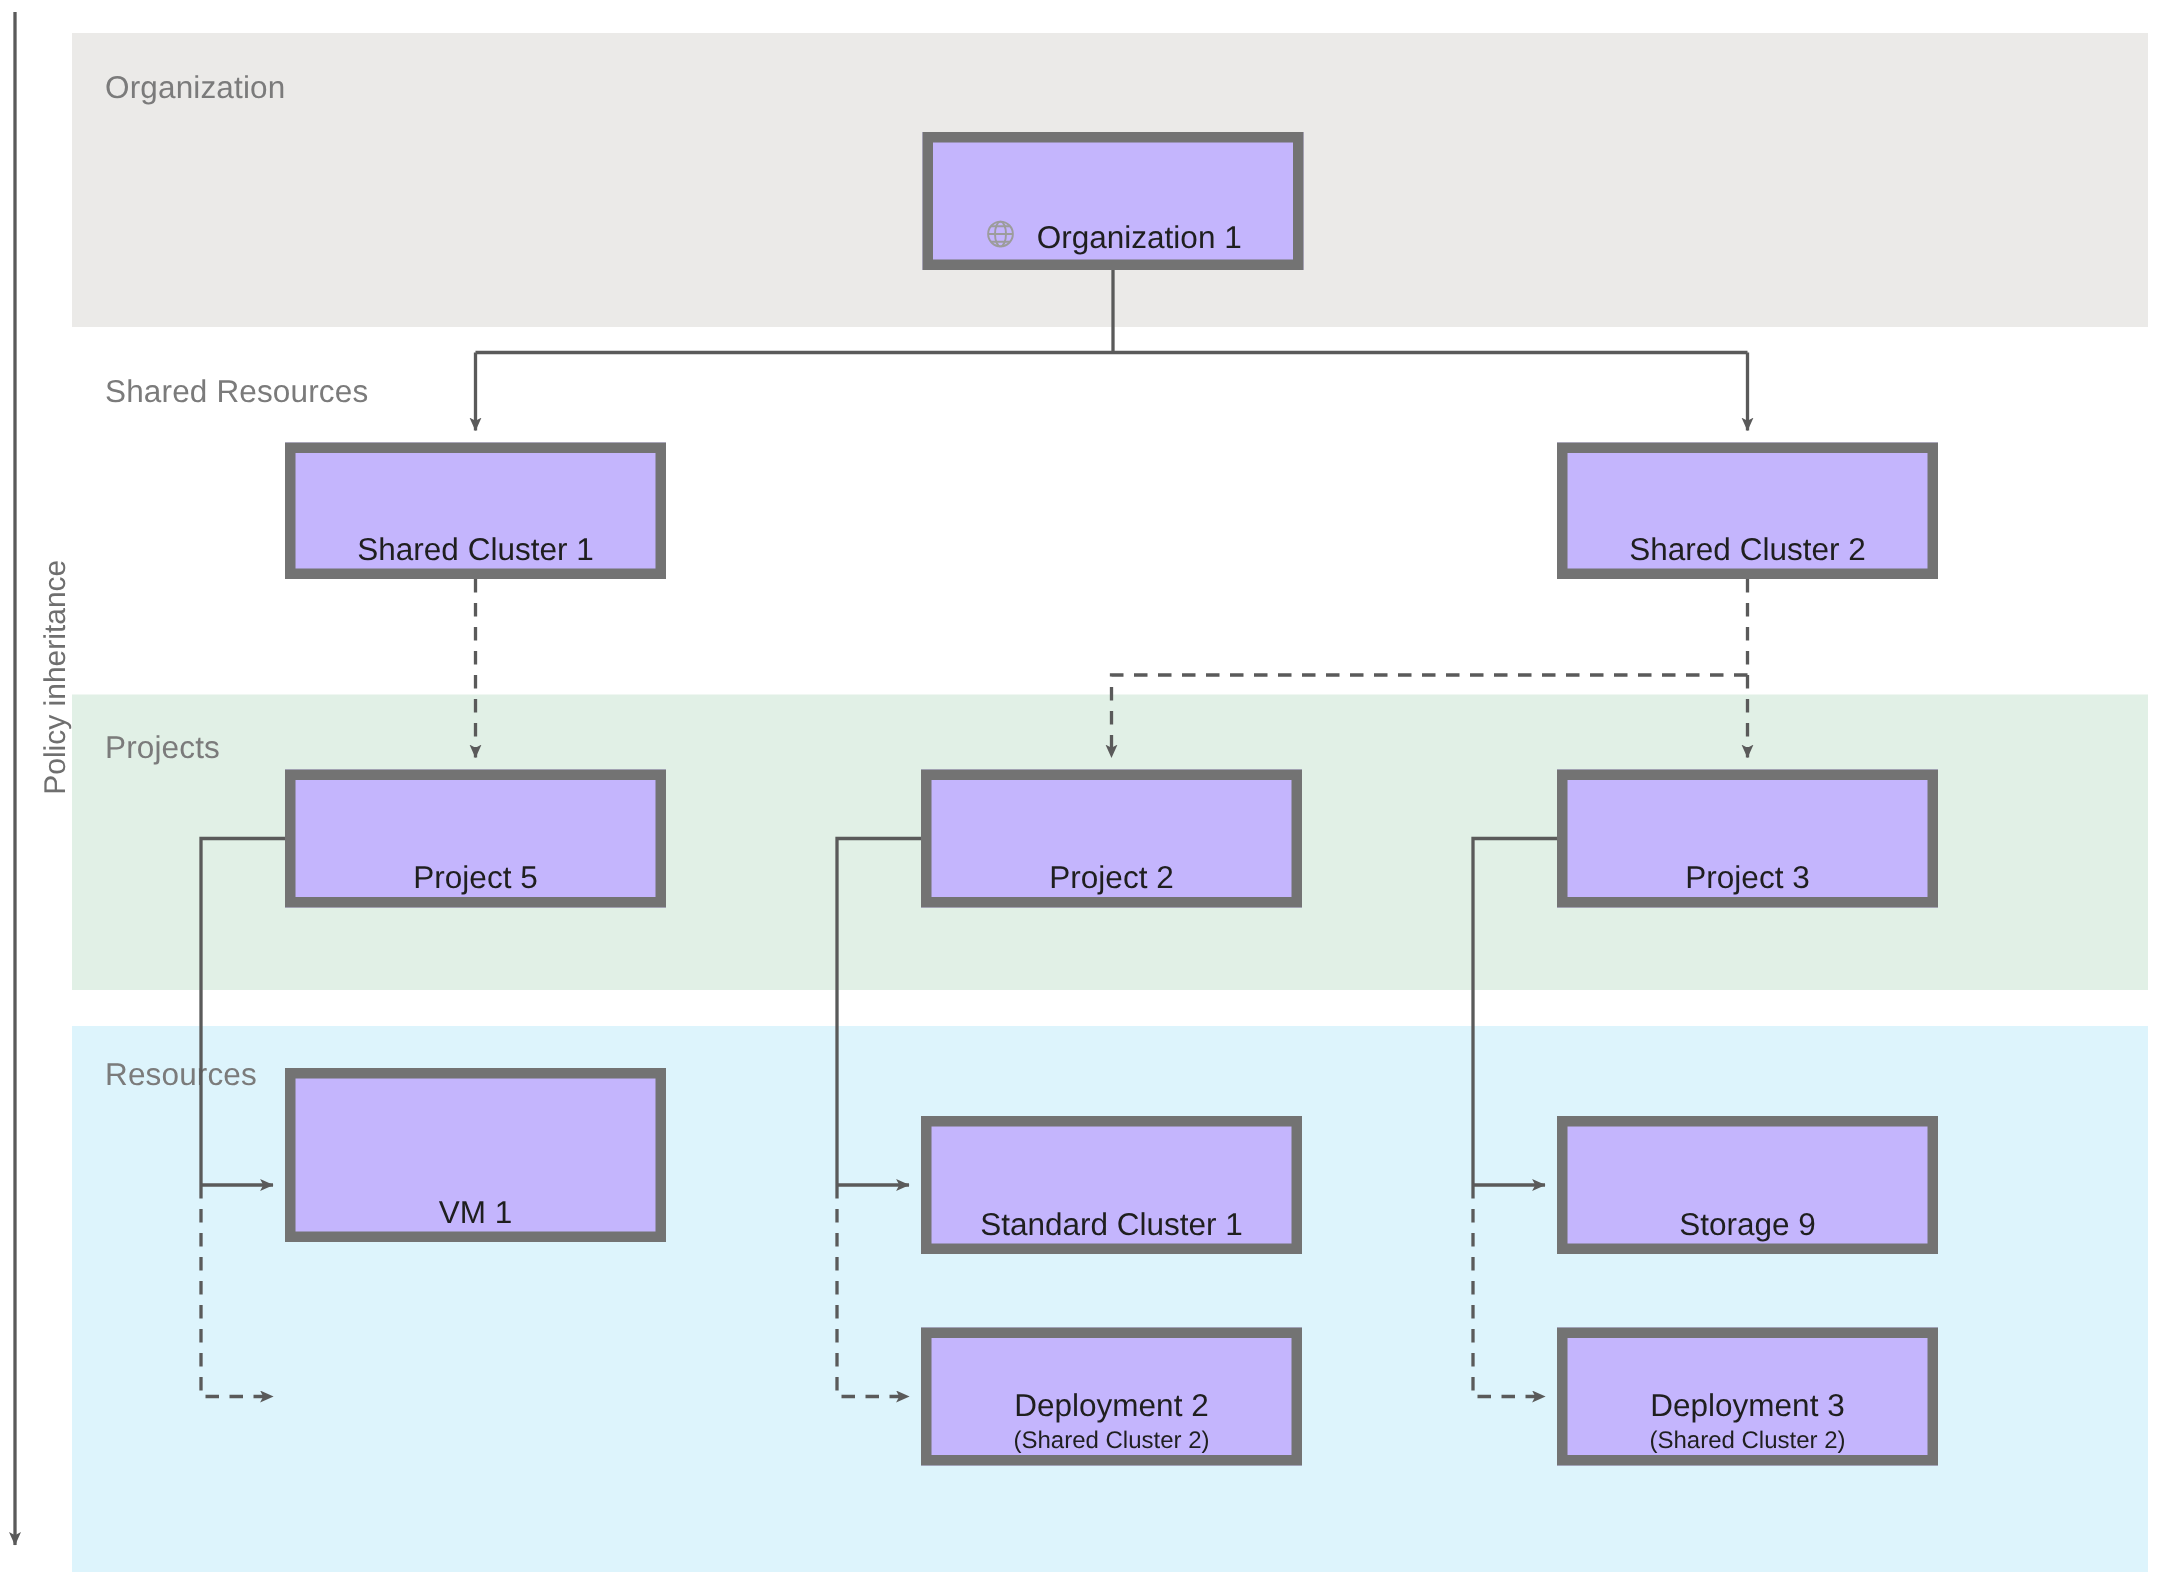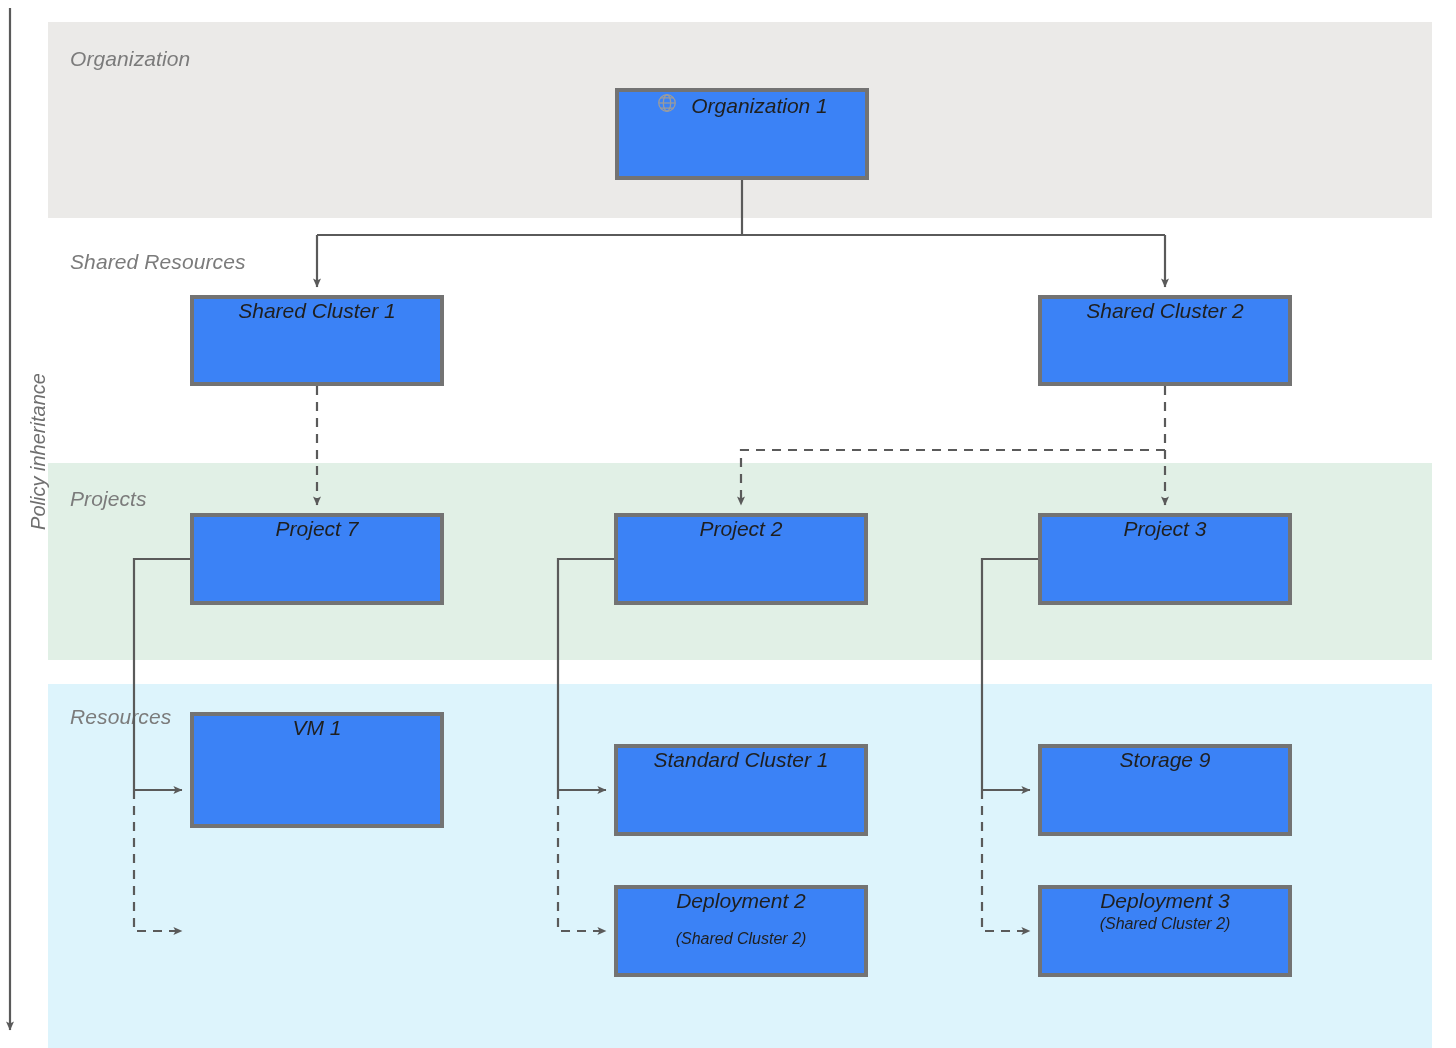--- a/index.html
+++ b/index.html
@@ -9,21 +9,20 @@
   }
   body {
     font-family: "Liberation Sans", sans-serif;
   }
   #canvas {
     position: relative;
     width: 1456px;
     height: 1048px;
     background: #ffffff;
     overflow: hidden;
-    font-style: italic;
   }
 
   
   .band {
     position: absolute;
     left: 48px;
     width: 1384px;
   }
   .band-org   { top: 22px;  height: 196px; background: #ebeae8; }
   .band-proj  { top: 463px; height: 197px; background: #e1f0e6; }
@@ -38,27 +37,27 @@
     letter-spacing: .1px;
   }
   .lbl-org    { top: 47px; }
   .lbl-shared { top: 250px; }
   .lbl-proj   { top: 487px; }
   .lbl-res    { top: 705px; }
 
   
   .node {
     position: absolute;
-    background: #3b82f6;
-    border: 4px solid #737373;
+    background: #c4b5fd;
+    border: 7px solid #737373;
     box-sizing: border-box;
     display: flex;
     flex-direction: column;
     align-items: center;
-    justify-content: flex-start;
+    justify-content: flex-end;
     color: #1f1f1f;
     font-size: 21px;
     text-align: center;
   }
   .node .sub {
     font-size: 16px;
     margin-top: 2px;
     color: #1f1f1f;
   }
   .node .row {
@@ -72,21 +71,21 @@
   .n-org    { left: 615px; top: 88px;  width: 254px; height: 92px; }
   .n-sc1    { left: 190px; top: 295px; width: 254px; height: 91px; }
   .n-sc2    { left: 1038px;top: 295px; width: 254px; height: 91px; }
   .n-p1     { left: 190px; top: 513px; width: 254px; height: 92px; }
   .n-p2     { left: 614px; top: 513px; width: 254px; height: 92px; }
   .n-p3     { left: 1038px;top: 513px; width: 254px; height: 92px; }
   .n-vm1    { left: 190px; top: 712px; width: 254px; height: 116px; }
   .n-std1   { left: 614px; top: 744px; width: 254px; height: 92px; }
   .n-stg1   { left: 1038px;top: 744px; width: 254px; height: 92px; }
   .n-d1     { left: 190px; top: 885px; width: 254px; height: 92px; }
-  .n-d2     { left: 614px; top: 885px; width: 254px; height: 92px; gap: 15px; }
+  .n-d2     { left: 614px; top: 885px; width: 254px; height: 92px; }
   .n-d3     { left: 1038px;top: 885px; width: 254px; height: 92px; }
 
   
   #wires {
     position: absolute;
     left: 0; top: 0;
     width: 1456px; height: 1048px;
     pointer-events: none;
   }
 
@@ -175,21 +174,21 @@
 
   <div class="node n-sc1">
     <span>Shared Cluster 1</span>
   </div>
 
   <div class="node n-sc2">
     <span>Shared Cluster 2</span>
   </div>
 
   <div class="node n-p1">
-    <span>Project 7</span>
+    <span>Project 5</span>
   </div>
 
   <div class="node n-p2">
     <span>Project 2</span>
   </div>
 
   <div class="node n-p3">
     <span>Project 3</span>
   </div>
 

